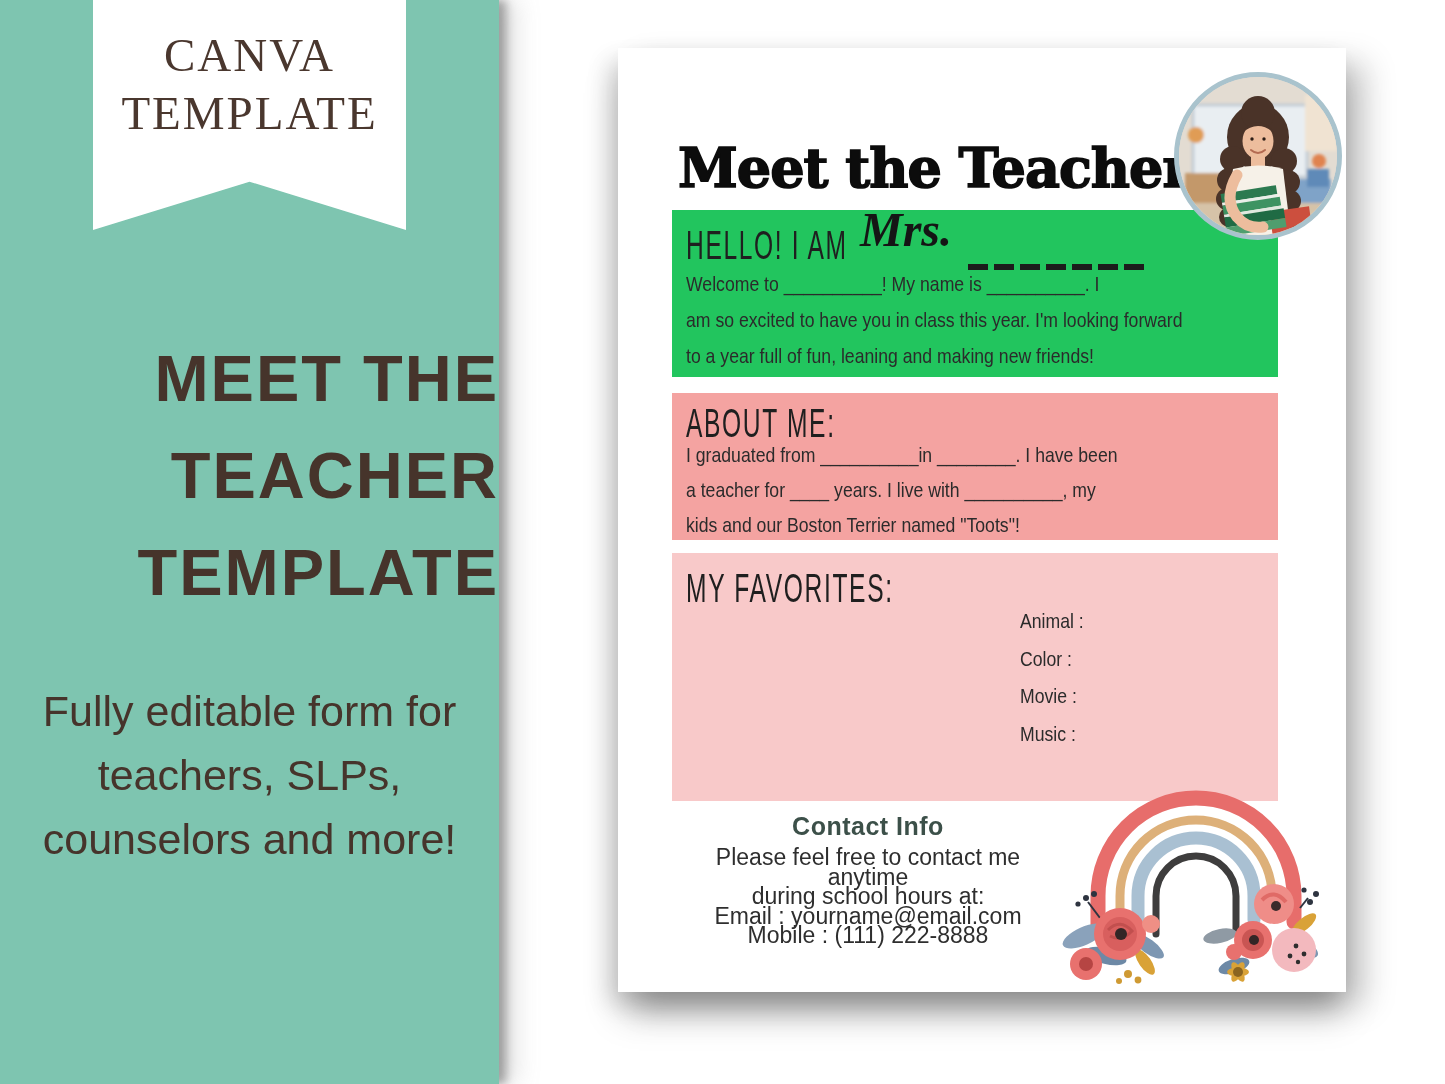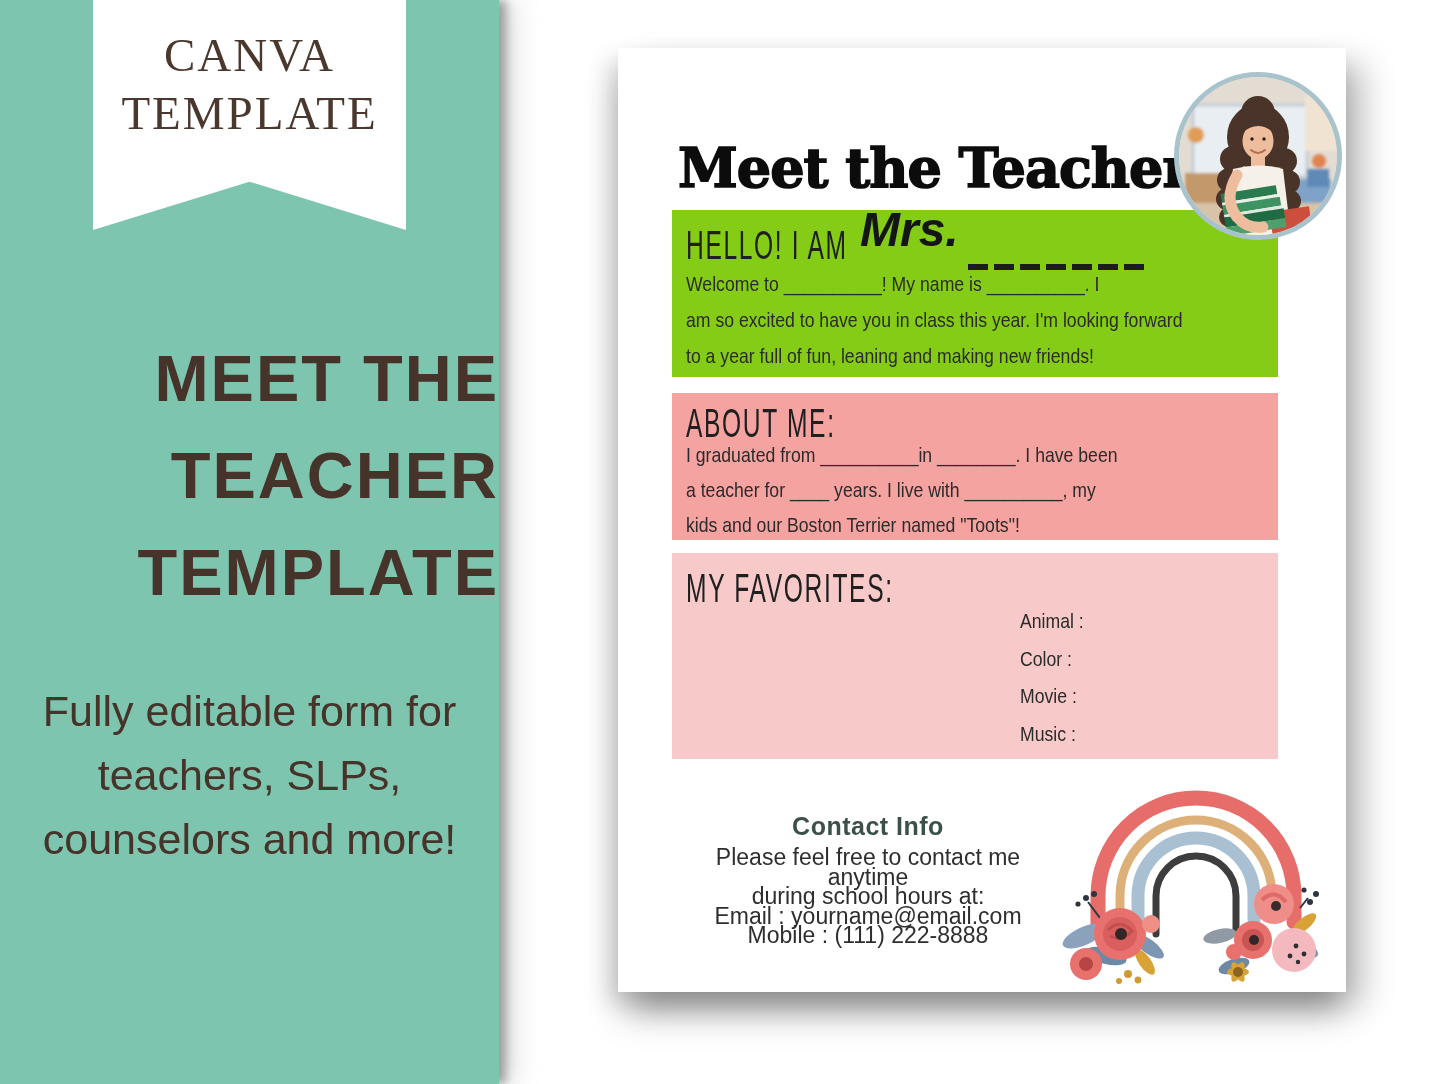--- a/index.html
+++ b/index.html
@@ -62,37 +62,37 @@
   .photo {
     position:absolute; left:556px; top:24px; width:168px; height:168px;
     border-radius:50%; border:5px solid #a9c3cd; overflow:hidden;
     background:#e3dcd2; z-index:3;
   }
   .photo svg { display:block; width:100%; height:100%; }
 
   .section {
     position:absolute; left:54px; width:606px;
   }
-  .sec-hello { top:162px; height:167px; background:#84cc16; z-index:1; }
+  .sec-hello { top:162px; height:167px; background:#22c55e; z-index:1; }
   .sec-about { top:345px; height:147px; background:#f4a3a1; }
-  .sec-fav   { top:505px; height:206px; background:#f8c9c9; }
+  .sec-fav   { top:505px; height:248px; background:#f8c9c9; }
 
   .sec-label {
     position:absolute; left:14px;
     font-size:30px; font-weight:500; letter-spacing:2px;
     color:#1f1f1f; white-space:nowrap;
     transform:scale(0.82, 1.38); transform-origin:0 0;
   }
   .sec-hello .sec-label { top:12px; }
   .sec-about .sec-label { top:7px; }
   .sec-fav   .sec-label { top:12px; }
 
   .mrs {
     position:absolute; left:188px; top:-8px;
-    font-family:Liberation Sans, sans-serif; font-style:italic; font-weight:bold;
+    font-family:Liberation Serif, serif; font-style:italic; font-weight:bold;
     font-size:48px; color:#151515;
   }
   .name-dashes {
     position:absolute; left:296px; top:54px; width:182px; height:6px;
     background:repeating-linear-gradient(90deg,#1c1c1c 0 20px, rgba(0,0,0,0) 20px 26px);
   }
 
   .hw {
     font-size:21px; line-height:36px; color:#2b2b2b;
     white-space:nowrap;

